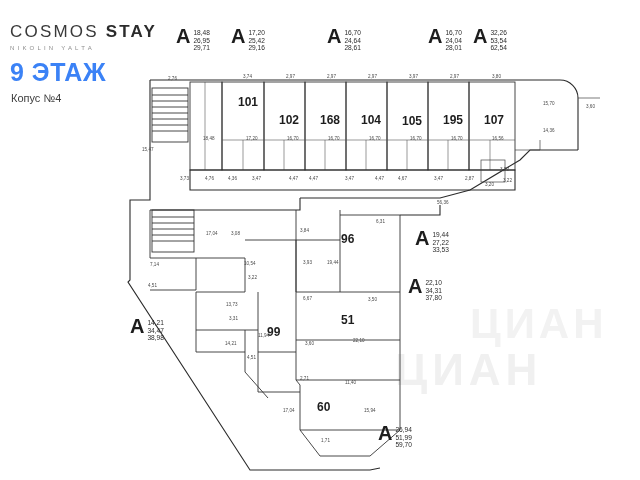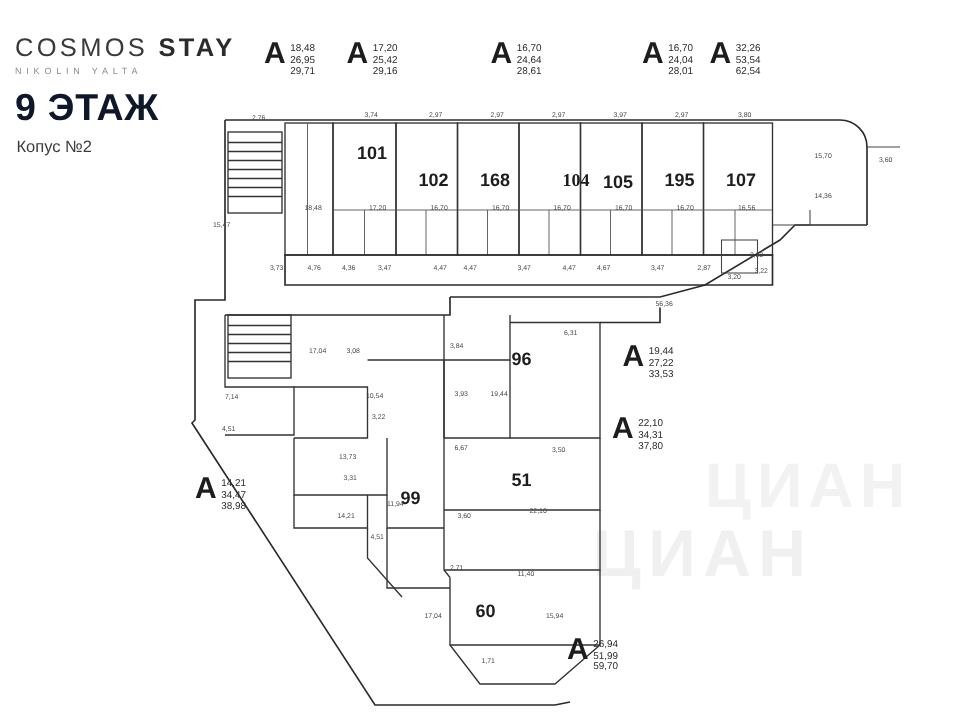--- a/index.html
+++ b/index.html
@@ -48,21 +48,21 @@
     color: #8d8d8d;
     white-space: nowrap;
   }
   .floor-title {
     position: absolute;
     left: 10px;
     top: 58px;
     font-size: 25px;
     font-weight: 700;
     letter-spacing: 0.5px;
-    color: #0f172a;
+    color: #3b82f6;
   }
   .building-title {
     position: absolute;
     left: 11px;
     top: 92px;
     font-size: 11px;
     color: #3d3d3d;
     font-weight: 400;
   }
 
@@ -139,21 +139,21 @@
 </head>
 <body>
 
 <div id="page">
 
   <div class="brand">
     <div class="brand-title"><span>COSMOS</span> <span class="bold">STAY</span></div>
     <div class="brand-sub">NIKOLIN YALTA</div>
   </div>
   <div class="floor-title">9 ЭТАЖ</div>
-  <div class="building-title">Копус №2</div>
+  <div class="building-title">Копус №4</div>
 
   <div class="watermark">ЦИАН</div>
   <div class="watermark2">ЦИАН</div>
 
   <svg id="plan" width="640" height="480" viewBox="0 0 640 480">
     <g fill="none" stroke="#2b2b2b" stroke-width="1.1">
 
       <path d="M150 80 L150 200 L130 200 L130 280 L128 282 L250 470 L370 470 L380 468"></path>
       <path d="M150 80 L520 80"></path>
       <path d="M520 80 L560 80 A18 18 0 0 1 578 98 L578 150"></path>
@@ -306,21 +306,21 @@
           <div>26,94</div>
           <div>51,99</div>
           <div>59,70</div>
         </span>
       </div>
     </div>
   <div id="rooms-layer">
       <div class="roomnum big" style="left: 238px; top: 95px;">101</div>
       <div class="roomnum big" style="left: 279px; top: 113px;">102</div>
       <div class="roomnum big" style="left: 320px; top: 113px;">168</div>
-      <div class="roomnum big" style="left: 375px; top: 113px; font-family: Liberation Serif, serif;">104</div>
+      <div class="roomnum big" style="left: 361px; top: 113px;">104</div>
       <div class="roomnum big" style="left: 402px; top: 114px;">105</div>
       <div class="roomnum big" style="left: 443px; top: 113px;">195</div>
       <div class="roomnum big" style="left: 484px; top: 113px;">107</div>
       <div class="roomnum big" style="left: 341px; top: 232px;">96</div>
       <div class="roomnum big" style="left: 341px; top: 313px;">51</div>
       <div class="roomnum big" style="left: 317px; top: 400px;">60</div>
       <div class="roomnum big" style="left: 225px; top: 325px; margin-left: 42px;">99</div>
     </div>
   <div id="dims-layer">
       <div class="dim" style="left: 168px; top: 76px;">2,76</div>

